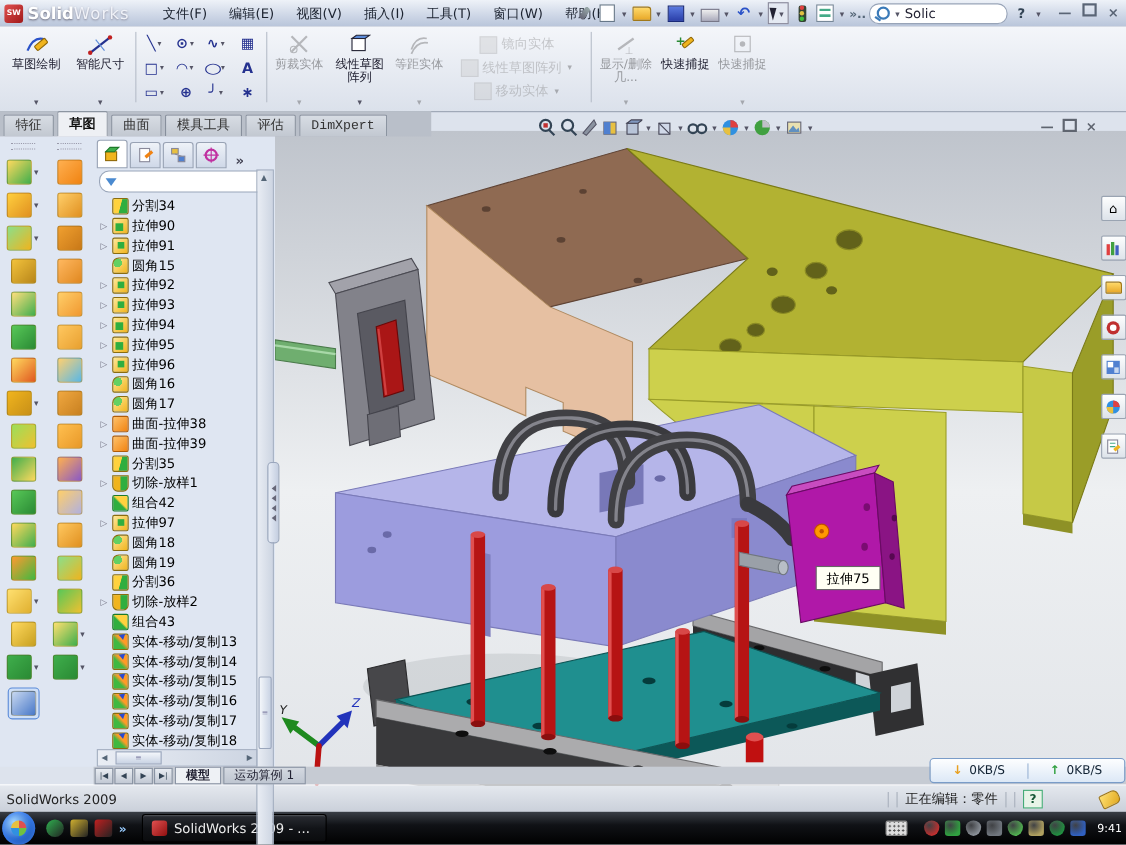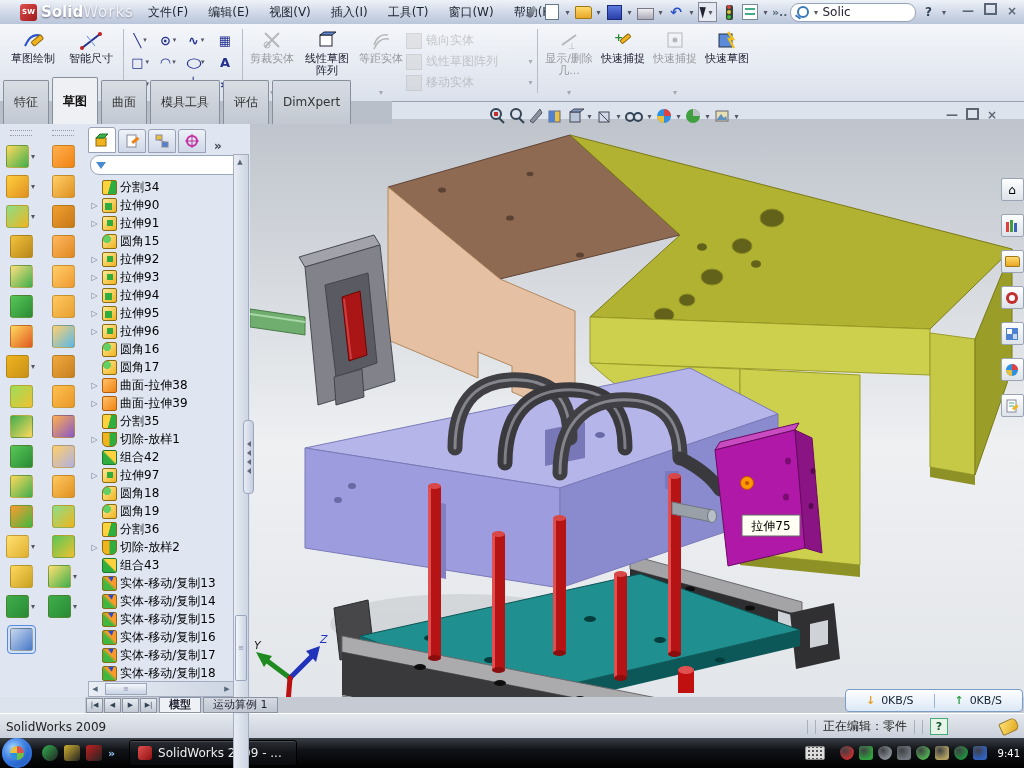--- a/index.html
+++ b/index.html
@@ -4,21 +4,21 @@
 <style>
   html,body{margin:0;padding:0;background:#666;}
   #stage{position:relative;width:1024px;height:768px;overflow:hidden;
          font-family:"DejaVu Sans","Liberation Sans",sans-serif;font-size:12px;
          background:#dde3ed;user-select:none;}
   .ab{position:absolute;}
 
   
   #titlebar{left:0;top:0;width:1024px;height:24px;
     background:linear-gradient(#eef2f8,#cdd6e6 60%,#b9c5da);border-bottom:1px solid #8b96ab;}
-  #logo{left:18px;top:2px;height:20px;display:flex;align-items:center;gap:4px;padding-left:2px;justify-content:flex-end;}
+  #logo{left:2px;top:2px;height:20px;display:flex;align-items:center;gap:4px;padding-left:2px;justify-content:flex-end;}
   .swcube{width:17px;height:17px;border-radius:3px;background:linear-gradient(135deg,#e05050,#a01818);
     color:#fff;font-size:7px;font-weight:bold;display:flex;align-items:center;justify-content:center;}
   #logo .t1{font-weight:bold;color:#fff;text-shadow:0 1px 2px #667;font-size:15px;}
   #logo .t2{color:#f0f2f8;font-size:15px;letter-spacing:1px;text-shadow:0 1px 2px #889;}
   #menubar{left:138px;top:0;height:24px;display:flex;align-items:center;}
   .menu-item{padding:0 10px;height:20px;line-height:20px;color:#1c2330;cursor:default;}
   #tb-icons{left:522px;top:2px;height:20px;display:flex;align-items:center;gap:3px;}
   .ti{width:18px;height:18px;display:flex;align-items:center;justify-content:center;font-size:12px;color:#245;}
   .dd{width:7px;color:#556;font-size:8px;text-align:center;}
   .pin{width:5px;height:12px;background:linear-gradient(#9aa,#667);transform:rotate(35deg);border-radius:2px;}
@@ -49,29 +49,29 @@
     padding:2px 3px 0 3px;color:#223;text-align:center;line-height:12px;font-size:11px;}
   .bigbtn .bicon{height:26px;display:flex;align-items:center;justify-content:center;}
   .bigbtn .blabel{white-space:pre-wrap;width:100%;}
   .bigbtn .bdd{font-size:8px;color:#556;margin-top:auto;}
   .disabled{opacity:.42;filter:grayscale(.9);}
   .vsep{width:1px;height:64px;background:#b6bdc9;margin:4px 3px 0 3px;display:inline-block;vertical-align:top;}
   #entity-grid{display:inline-grid;grid-template-columns:repeat(4,28px);grid-template-rows:repeat(3,22px);margin-top:4px;vertical-align:top;}
   .egcell{display:flex;align-items:center;justify-content:center;color:#24318f;font-size:13px;font-weight:bold;}
   .egcell .dd{font-size:7px;}
   .eg-ellipse{display:inline-block;transform:scaleX(1.45);}
-  #pattern-group{display:inline-flex;flex-direction:column;margin-top:5px;vertical-align:top;width:128px;}
+  #pattern-group{display:inline-flex;flex-direction:column;margin-top:5px;vertical-align:top;width:128px;align-items:center;}
   .pgrow{display:flex;align-items:center;height:21px;gap:4px;color:#889;}
   .pgrow .pgicon{width:14px;height:14px;background:#c8cdd6;border:1px solid #aab;}
   .toolbar-row{left:4px;top:24px;display:flex;align-items:flex-start;}
 
   
   #ribbontabs{left:0;top:101px;width:392px;height:23px;background:#b9bfc9;display:flex;align-items:flex-end;z-index:5;}
-  .rtab{height:19px;line-height:19px;padding:12px 10px;margin-left:3px;background:linear-gradient(#d8dde4,#c2c8d1);
-    border:1px solid #878f9c;border-bottom:none;color:#333;font-size:12px;border-radius:2px 2px 0 0;}
+  .rtab{height:19px;line-height:19px;padding:0 10px;margin-left:3px;background:linear-gradient(#d8dde4,#c2c8d1);
+    border:1px solid #878f9c;border-bottom:none;color:#333;font-size:12px;border-radius:2px 2px 0 0;font-family:Liberation Mono, monospace;}
   .rtab.active{background:#eef0f4;height:22px;line-height:22px;font-weight:bold;color:#111;}
 
   
   #viewport{left:250px;top:119px;width:774px;height:596px;background:linear-gradient(#bfc4cc,#eef0f2 55%,#e2e5e9);overflow:hidden;}
   #headsup{left:488px;top:105px;height:22px;display:flex;align-items:center;gap:2px;z-index:6;}
   .huic{display:flex;align-items:center;}
   #docctl{left:946px;top:108px;display:flex;gap:8px;color:#5f6570;font-weight:bold;z-index:6;}
   #taskpane{left:1001px;top:178px;width:22px;z-index:6;display:flex;flex-direction:column;gap:13px;align-items:center;}
   .tpbtn{width:21px;height:21px;background:linear-gradient(#fdfefe,#dde3ea);border:1px solid #9aa4b2;border-radius:2px;
     display:flex;align-items:center;justify-content:center;font-size:12px;}
@@ -369,29 +369,20 @@
       <div class="bigbtn disabled" style="width:46px">
         <span class="bicon">
             <svg width="22" height="22">
               <rect x="4" y="4" width="14" height="14" fill="none" stroke="#667"></rect>
               <circle cx="11" cy="11" r="2.5" fill="#667"></circle>
             </svg>
           </span>
         <span class="blabel">快速捕捉</span>
           <span class="bdd">▾</span>
       </div>
-      <div class="bigbtn" style="width:46px">
-        <span class="bicon">
-            <svg width="22" height="22">
-              <rect x="3" y="5" width="13" height="13" fill="#5a8ad8" stroke="#234"></rect>
-              <path d="M12 3 L17 10 L13 10 L18 19" stroke="#f0c020" stroke-width="2.4" fill="none"></path>
-            </svg>
-          </span>
-        <span class="blabel">快速草图</span>
-      </div>
     </div>
   </div>
 
   <div id="ribbontabs" class="ab">
       <span class="rtab">特征</span>
       <span class="rtab active">草图</span>
       <span class="rtab">曲面</span>
       <span class="rtab">模具工具</span>
       <span class="rtab">评估</span>
       <span class="rtab">DimXpert</span>

